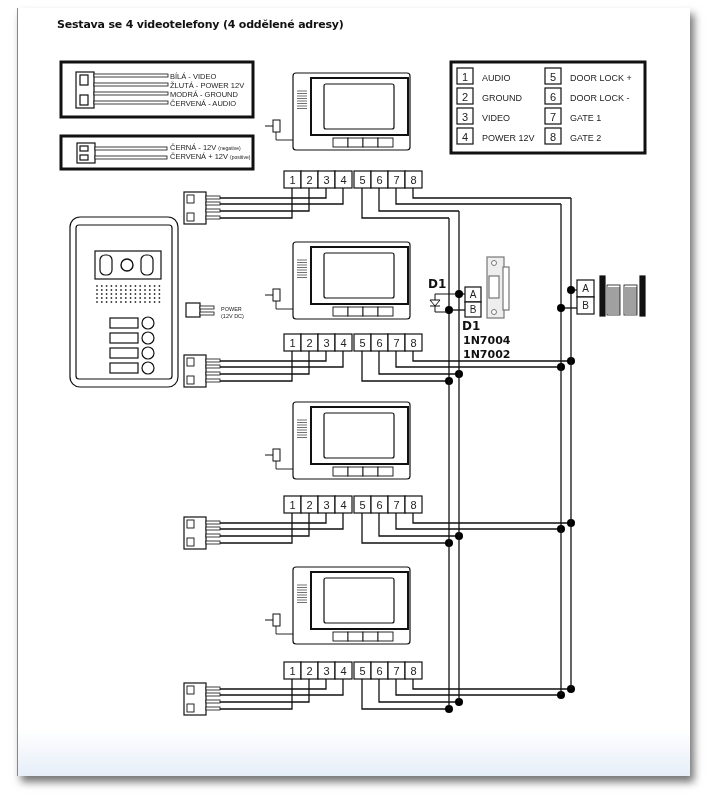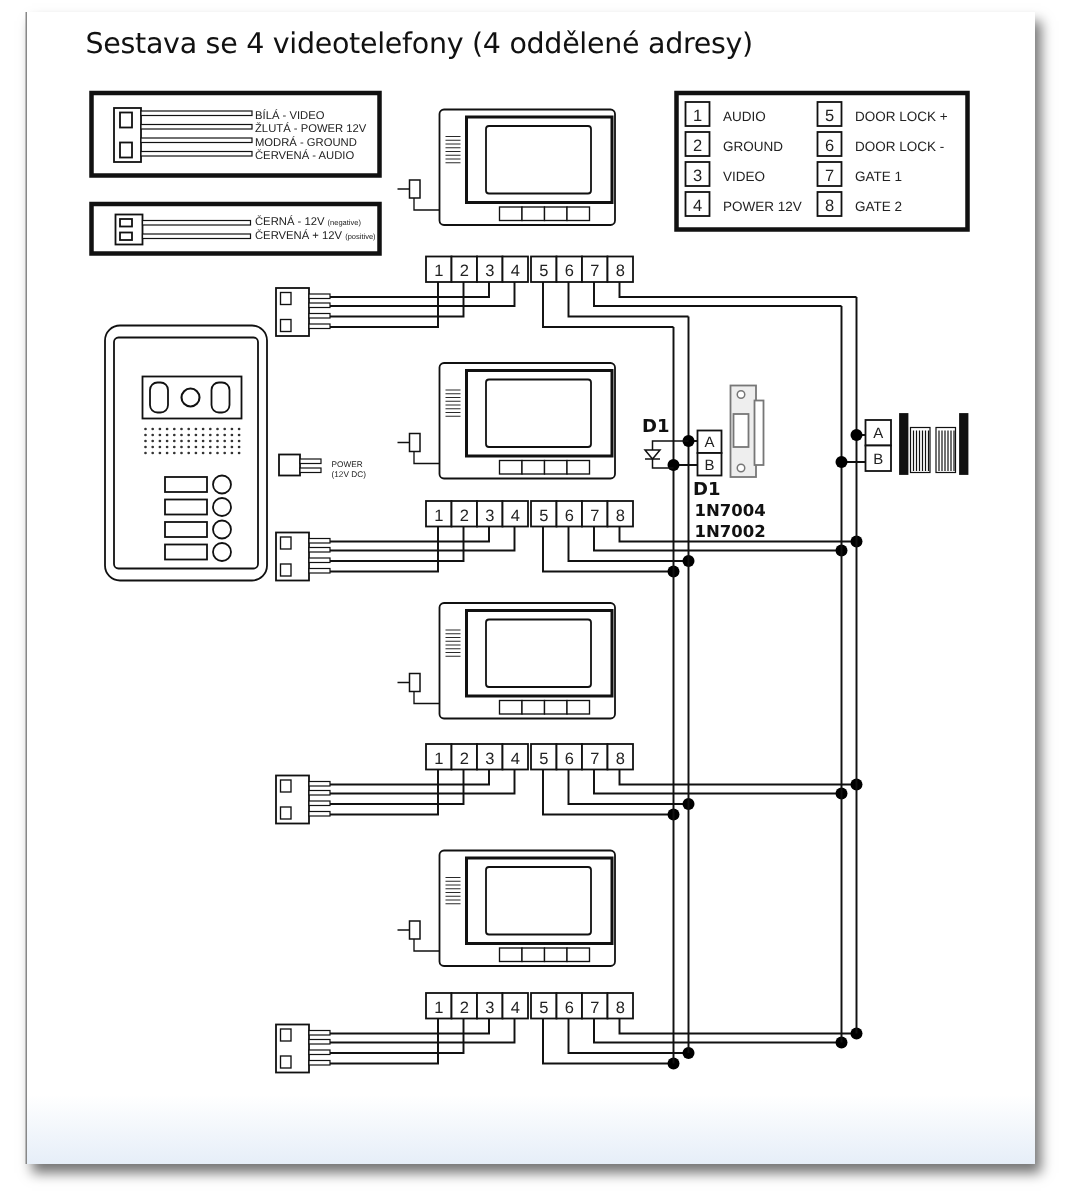--- a/index.html
+++ b/index.html
@@ -4,21 +4,21 @@
 <style>
   html, body { margin:0; padding:0; background:#ffffff; }
   body { width:715px; height:801px; position:relative; overflow:hidden; font-family:"Liberation Sans", sans-serif; }
   .page {
     position:absolute; left:17px; top:8px; width:672px; height:768px;
     background:linear-gradient(to bottom, #ffffff 0%, #ffffff 94%, #e6eef8 100%);
     box-shadow: 4px 6px 8px rgba(0,0,0,0.55);
     border-left:1px solid #888;
   }
   .title {
-    position:absolute; left:57px; top:18px; font-size:19px; font-weight:normal; color:#111;
+    position:absolute; left:57px; top:18px; font-size:11px; font-weight:bold; color:#111;
     font-family:"DejaVu Sans", sans-serif; letter-spacing:-0.2px;
   }
   svg text { font-family:"Liberation Sans", sans-serif; }
   svg .lbl { font-family:"DejaVu Sans", sans-serif; font-weight:bold; }
 </style>
 </head>
 <body>
 
 <div class="page"></div>
 <div class="title">Sestava se 4 videotelefony (4 oddělené adresy)</div>

